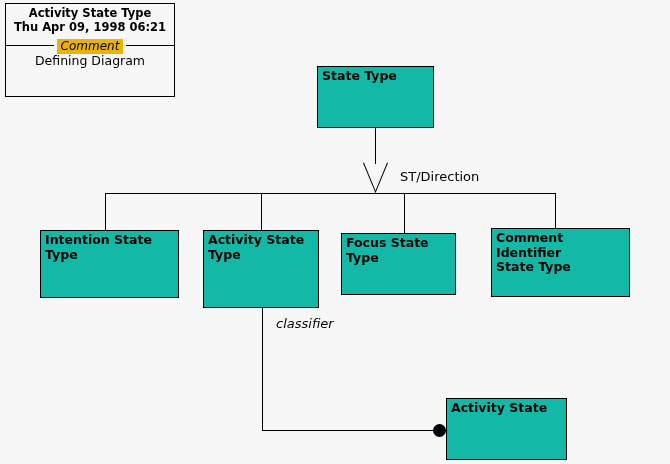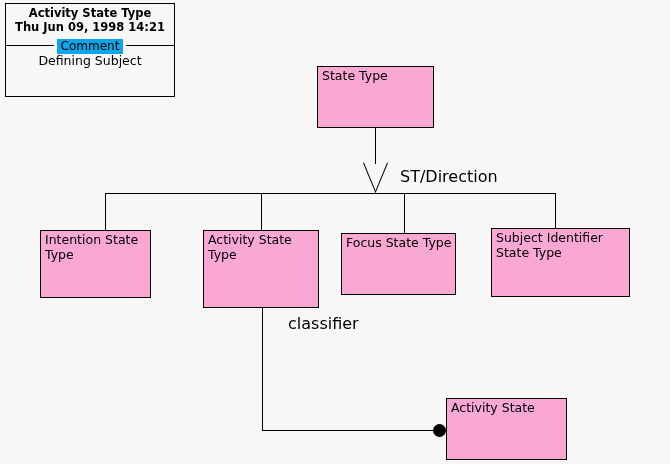--- a/index.html
+++ b/index.html
@@ -55,46 +55,48 @@
     height: 0;
     border-top: 1px solid #000;
   }
   .comment-rule .rule-left  { left: 0px;  width: 48px; }
   .comment-rule .rule-right { right: 0px; width: 48px; }
   .comment-rule .rule-label {
     position: relative;
     display: inline-block;
     font-size: 12px;
     padding: 0 4px;
-    background: #0ea5e9;
+    background: #eab308;
+    font-style: italic;
   }
   .comment-body {
     font-size: 12.5px;
     line-height: 16px;
     margin-top: 1px;
   }
 
   
   .node {
     position: absolute;
     border: 1px solid #000;
-    background: #f9a8d4;
+    background: #14b8a6;
     box-sizing: border-box;
     color: #000;
+    font-weight: bold;
   }
   .node .node-label {
     display: block;
     font-size: 12.5px;
     line-height: 14.5px;
     padding: 2px 0 0 4px;
     white-space: pre-line;
   }
 
   #node-state-type        { left: 317px; top: 66px;  width: 117px; height: 62px; }
-  #node-intention         { left: 40px;  top: 230px; width: 111px; height: 68px; }
+  #node-intention         { left: 40px;  top: 230px; width: 139px; height: 68px; }
   #node-activity-type     { left: 203px; top: 230px; width: 116px; height: 78px; }
   #node-focus             { left: 341px; top: 233px; width: 115px; height: 62px; }
   #node-subject           { left: 491px; top: 228px; width: 139px; height: 69px; }
   #node-activity-state    { left: 446px; top: 398px; width: 121px; height: 62px; }
 
   
   .ln {
     position: absolute;
     background: #000;
   }
@@ -151,65 +153,65 @@
     top: 424px;
     width: 13px;
     height: 13px;
     background: #000;
     border-radius: 50%;
   }
 
   
   .edge-label {
     position: absolute;
-    font-size: 16px;
+    font-size: 13px;
     line-height: 14px;
     color: #000;
     white-space: nowrap;
   }
   #label-st-direction { left: 400px; top: 170px; }
-  #label-classifier   { left: 288px; top: 317px; }
+  #label-classifier   { left: 276px; top: 317px; font-style: italic; }
 </style>
 </head>
 <body>
 
 <div id="canvas">
 
   <div class="title-block">
     <div class="title-line first">Activity State Type</div>
-    <div class="title-line">Thu Jun 09, 1998  14:21</div>
+    <div class="title-line">Thu Apr 09, 1998  06:21</div>
 
     <div class="comment-rule">
       <span class="rule-left"></span>
       <span class="rule-right"></span>
       <span class="rule-label">Comment</span>
     </div>
 
-    <div class="comment-body">Defining Subject</div>
+    <div class="comment-body">Defining Diagram</div>
   </div>
 
   <div class="node" id="node-state-type">
     <span class="node-label">State Type</span>
   </div>
 
   <div class="node" id="node-intention">
     <span class="node-label">Intention State Type</span>
   </div>
 
   <div class="node" id="node-activity-type">
     <span class="node-label">Activity State
 Type</span>
   </div>
 
   <div class="node" id="node-focus">
     <span class="node-label">Focus State Type</span>
   </div>
 
   <div class="node" id="node-subject">
-    <span class="node-label">Subject Identifier
+    <span class="node-label">Comment Identifier
 State Type</span>
   </div>
 
   <div class="node" id="node-activity-state">
     <span class="node-label">Activity State</span>
   </div>
 
   <div class="ln v" id="stem-root"></div>
   <div id="gen-triangle"></div>
   <div class="ln h" id="bus-h"></div>

